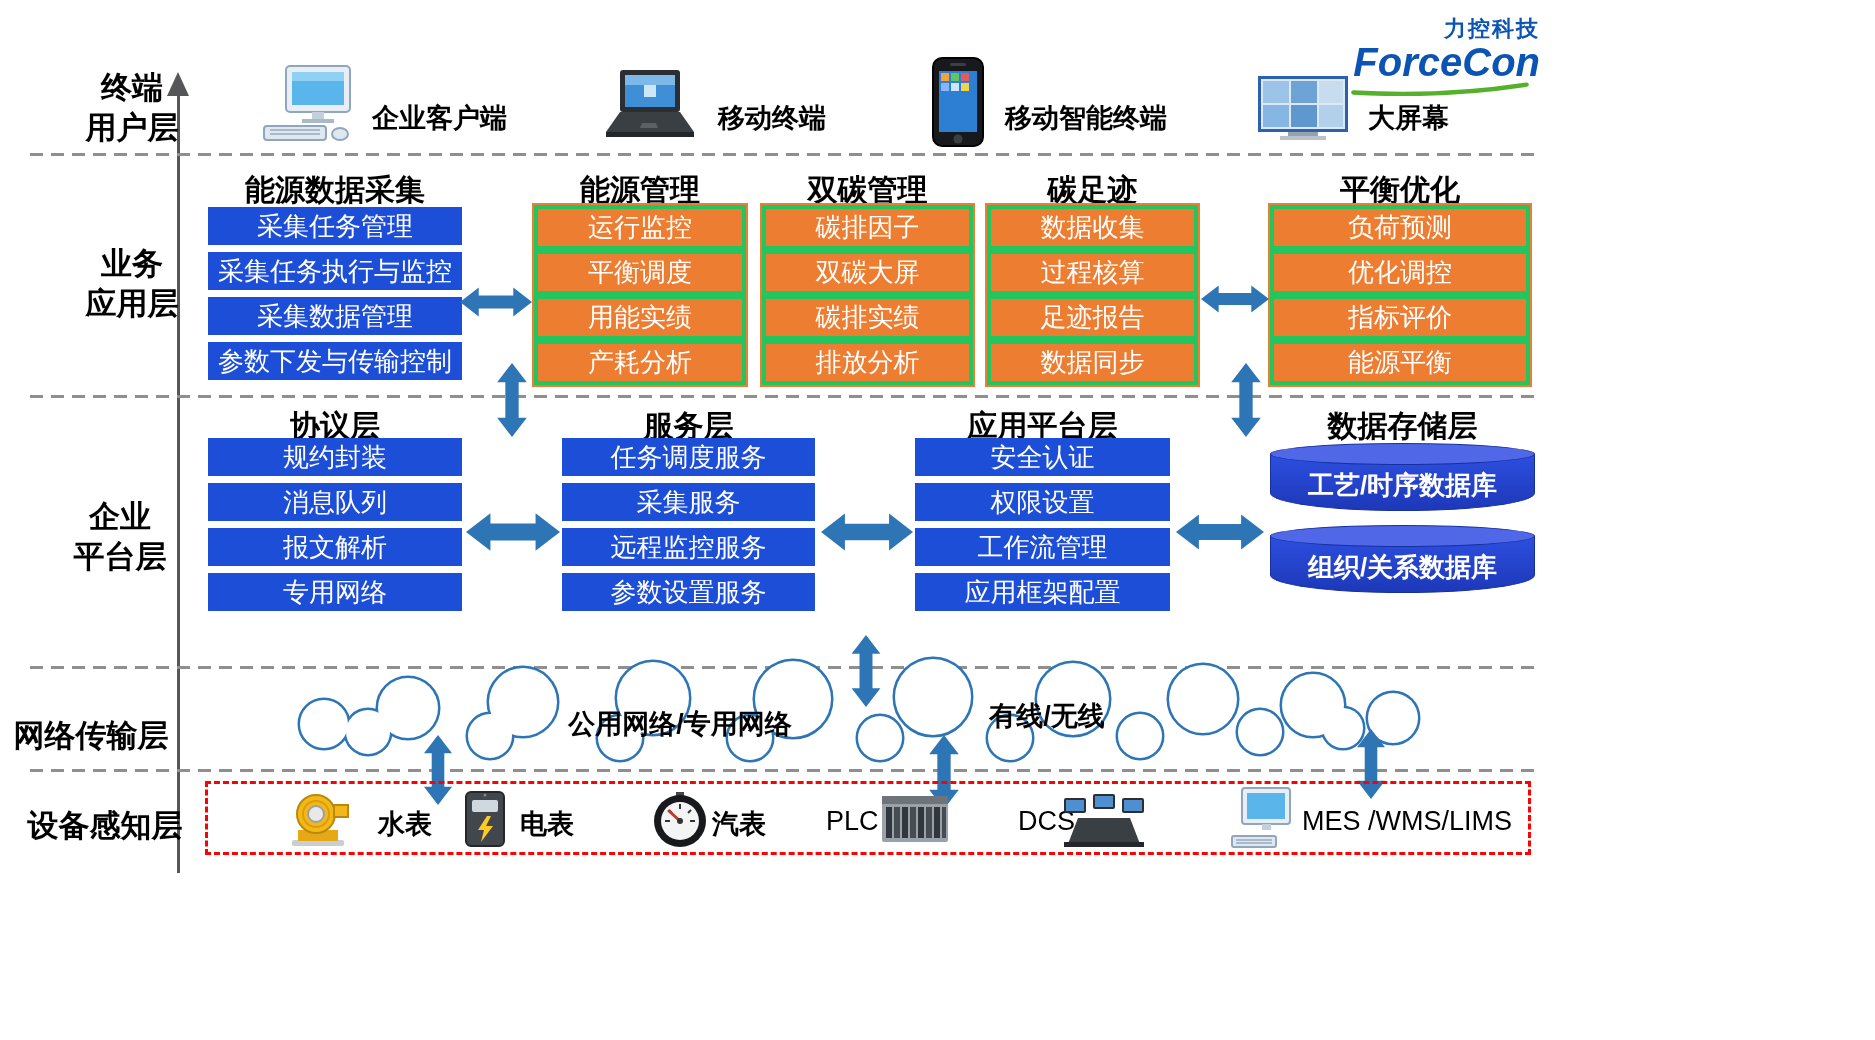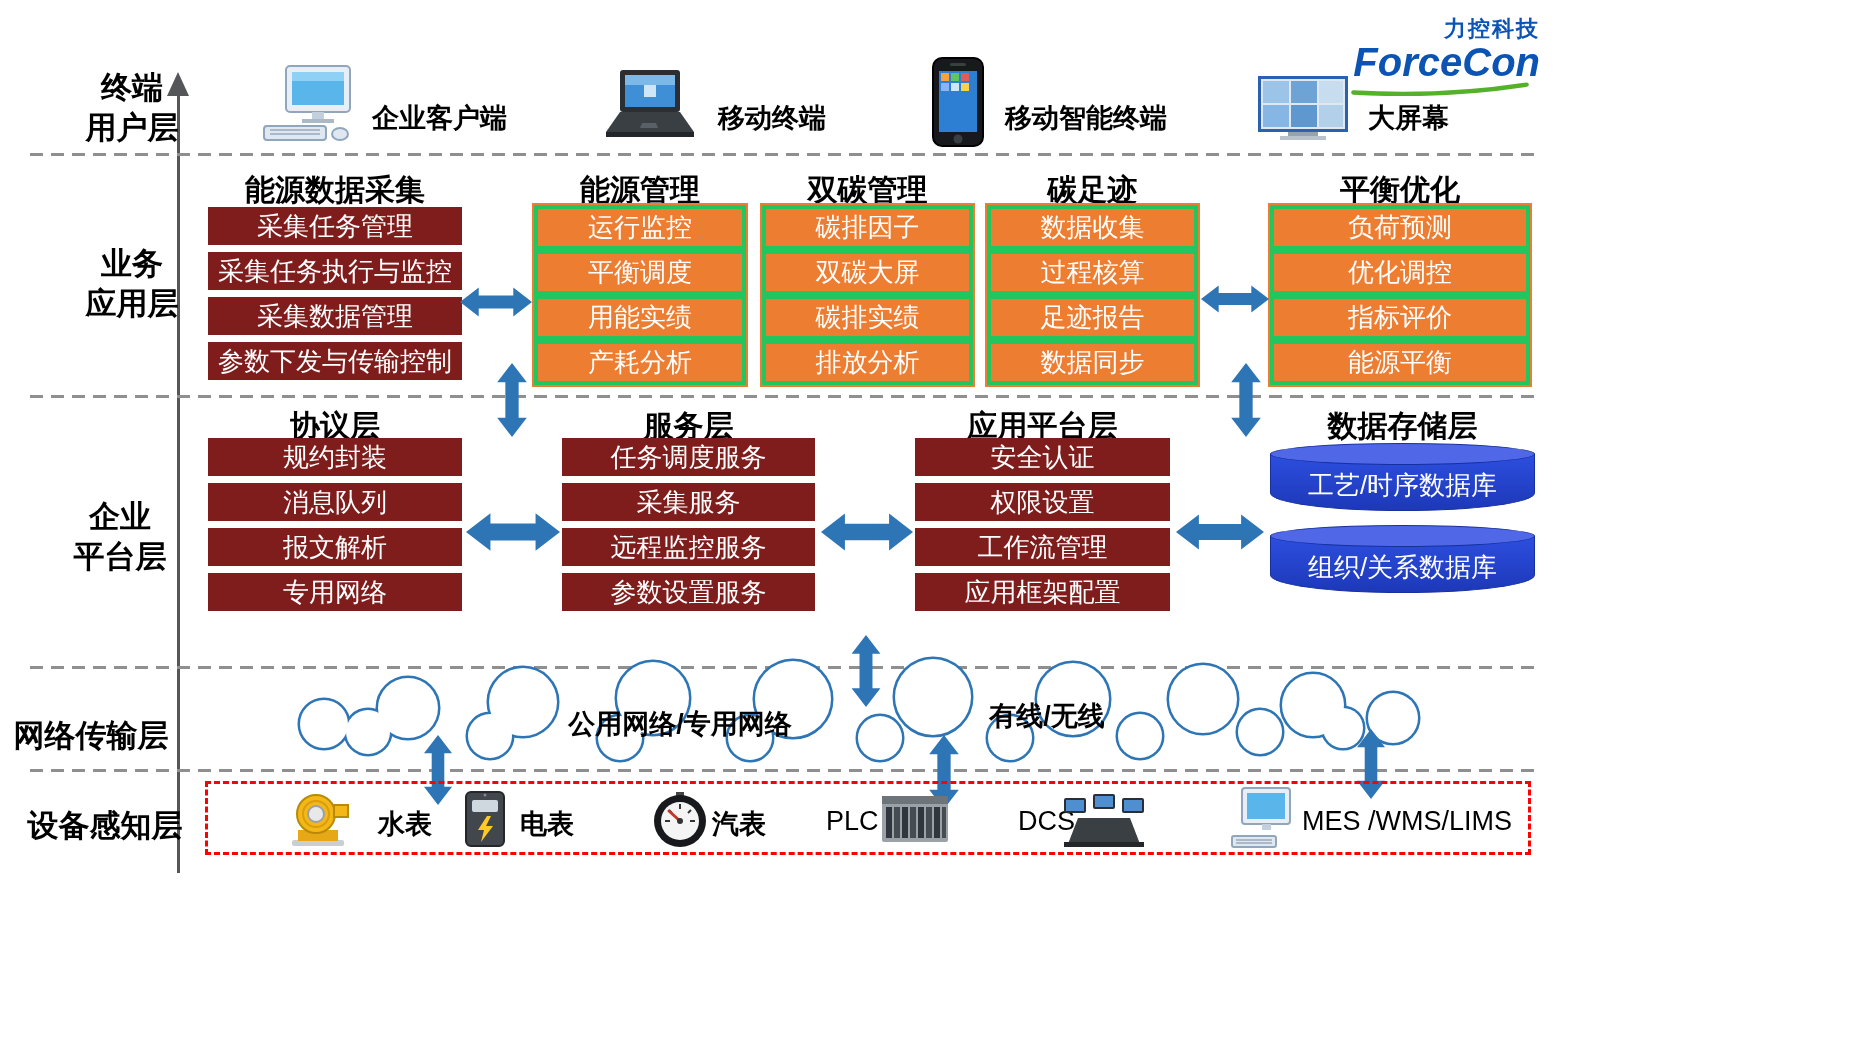--- a/index.html
+++ b/index.html
@@ -22,36 +22,36 @@
                border-bottom:24px solid #55565a; }
 
   .side-label { position:absolute; font-weight:bold; font-size:31px; line-height:1.28;
                 text-align:center; white-space:pre-line; }
 
   .term-label { position:absolute; font-weight:bold; font-size:27px; }
 
   .col-title { position:absolute; font-weight:bold; font-size:30px; text-align:center; }
 
   .stack { position:absolute; display:flex; flex-direction:column; gap:7px; }
-  .box-blue { height:38px; background:#7f1d1d; color:#fff; font-size:26px;
+  .box-blue { height:38px; background:#1d4ed8; color:#fff; font-size:26px;
               display:flex; align-items:center; justify-content:center; }
   .orange-group { position:absolute; border:2px solid #ED7D31; background:#22c55e; padding:4px;
                   display:flex; flex-direction:column; gap:8px; }
   .box-orange { height:37px; background:#ED7D31; color:#fff; font-size:26px;
                 display:flex; align-items:center; justify-content:center; }
 
   
   .cylinder { position:absolute; width:265px; height:68px; }
   .cyl-body { position:absolute; left:0; right:0; top:11px; bottom:0;
               background:linear-gradient(#2d4fe0,#1d38b8);
               border-radius:0 0 132px 132px / 0 0 18px 18px; border:1px solid #16309e; border-top:none; }
   .cyl-top  { position:absolute; left:0; right:0; top:0; height:22px; background:#5068e8;
               border-radius:50%; border:1px solid #16309e; }
   .cyl-label { position:absolute; left:0; right:0; top:16px; bottom:0; display:flex;
-               align-items:center; justify-content:center; color:#fff; font-size:26px; }
+               align-items:center; justify-content:center; color:#fff; font-size:26px;font-weight:bold; }
 
   .arrow { fill:#2E75B6; }
 
   .cloud-label { position:absolute; font-weight:bold; font-size:27px; text-align:center; }
 
   .device-box { position:absolute; left:205px; top:781px; width:1326px; height:74px;
                 border:3px dashed #FF0000; }
   .device-label-cn { position:absolute; font-weight:bold; font-size:27px; }
   .device-label-en { position:absolute; font-size:27px; }
 

